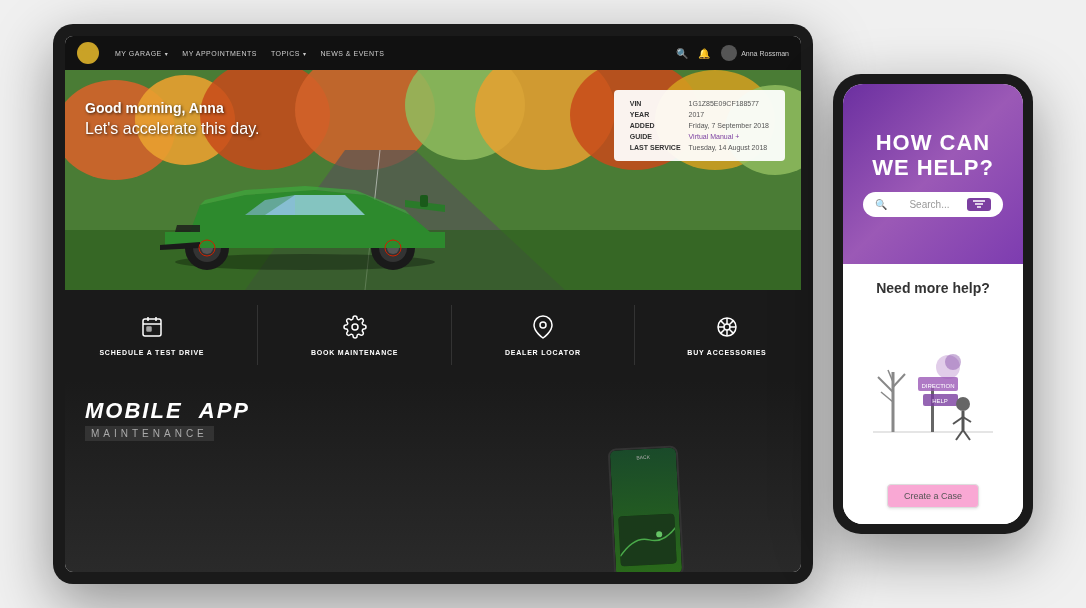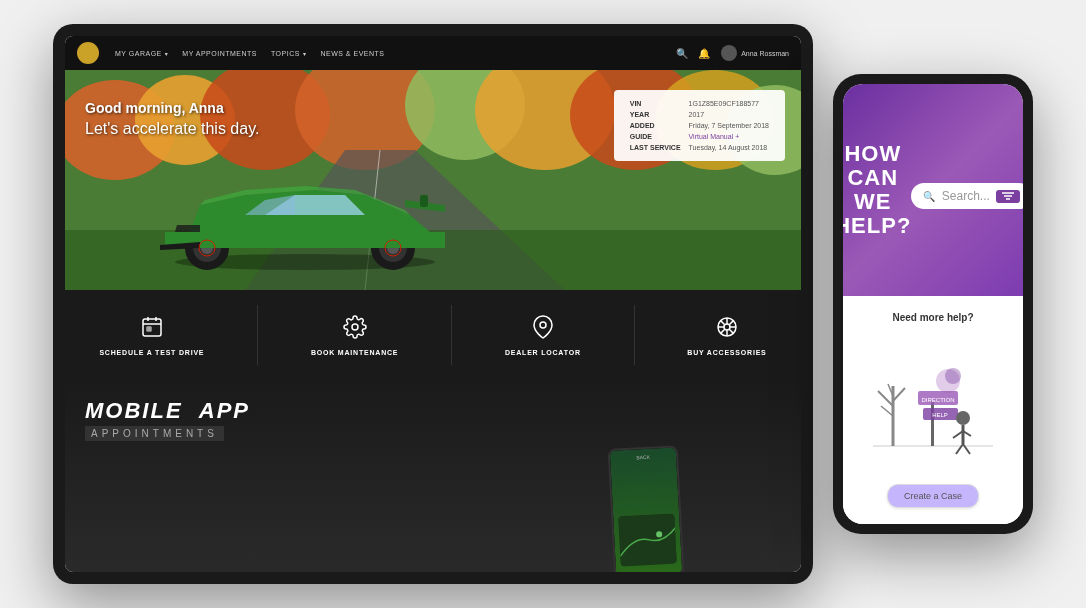--- a/index.html
+++ b/index.html
@@ -304,23 +304,23 @@
       height: 100%;
       background: #fff;
       border-radius: 20px;
       overflow: hidden;
       display: flex;
       flex-direction: column;
     }
 
     .phone-header {
       background: linear-gradient(135deg, #6b2fa0, #9b59b6, #7d3cb0);
-      height: 212px;
-      display: flex;
-      flex-direction: row;
+      height: 180px;
+      display: flex;
+      flex-direction: column;
       align-items: center;
       justify-content: center;
       padding: 20px;
       flex-shrink: 0;
     }
 
     .phone-header h1 {
       color: #fff;
       font-size: 22px;
       font-weight: 900;
@@ -339,63 +339,64 @@
       gap: 6px;
       width: 100%;
     }
 
     .phone-search-icon {
       color: #999;
       font-size: 10px;
     }
 
     .phone-search-input {
-      font-size: 12px;
+      font-size: 10px;
       color: #999;
       flex: 1;
+      margin-left: 16px;
     }
 
     .phone-search-btn {
       background: #7b3fa0;
       color: #fff;
       font-size: 6px;
       padding: 2px 6px;
       border-radius: 3px;
     }
 
     .phone-body {
       flex: 1;
       background: #fff;
       padding: 16px;
       display: flex;
       flex-direction: column;
       align-items: center;
     }
 
     .phone-need-help {
-      font-size: 10px;
+      font-size: 14px;
       font-weight: bold;
       color: #333;
       text-align: center;
       margin-bottom: 12px;
     }
 
     .phone-illustration {
       width: 100%;
       flex: 1;
       display: flex;
       align-items: center;
       justify-content: center;
       position: relative;
     }
 
     .phone-create-case {
-      background: #c4b5fd;
+      background: #f9a8d4;
       border: 1px solid #ddd;
-      border-radius: 11px;
+      border-radius: 4px;
       padding: 6px 16px;
       font-size: 9px;
       color: #555;
       margin-top: 8px;
       cursor: pointer;
       box-shadow: 0 1px 3px rgba(0,0,0,0.1);
     }
 
     
   </style>
@@ -581,21 +582,21 @@
           <span class="action-label">BUY ACCESSORIES</span>
         </div>
       </div>
 
       <div class="mobile-app-section">
         <div class="mobile-app-text">
           <div class="mobile-app-title">
             <span style="font-style:italic">MOBILE</span>
             <span>&nbsp;APP</span>
           </div>
-          <div class="mobile-app-subtitle">APPOINTMENTS</div>
+          <div class="mobile-app-subtitle">MAINTENANCE</div>
         </div>
 
         <div style="position:absolute; right: 120px; bottom: -5px; z-index:2">
           <div style="width:70px; height:130px; background:#111; border-radius:8px; border:2px solid #333; overflow:hidden; transform:rotate(-3deg);">
             <div style="width:100%; height:100%; background: linear-gradient(to bottom, #1a4a2a, #2a6a1a); position:relative;">
               <div style="position:absolute; bottom: 10px; left: 5px; right: 5px; height: 50px; background: rgba(0,0,0,0.4); border-radius:4px; overflow:hidden;">
                 <svg width="60" height="50" viewBox="0 0 60 50">
                   <rect width="60" height="50" fill="#1a3a1a"></rect>
                   <path d="M0,40 Q15,20 30,25 Q45,30 60,10" stroke="#4aaa4a" stroke-width="1.5" fill="none"></path>
                   <circle cx="40" cy="20" r="3" fill="#88ff88" opacity="0.7"></circle>

